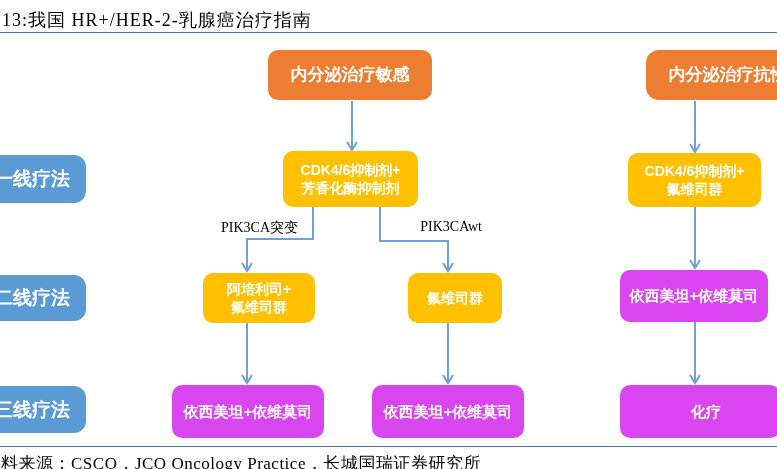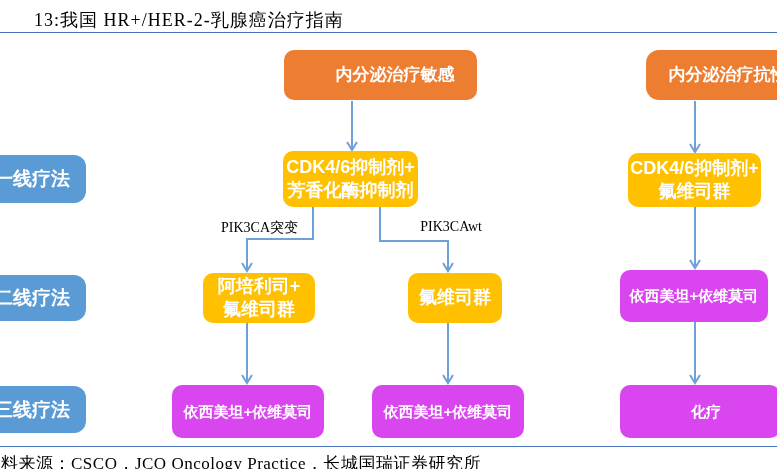--- a/index.html
+++ b/index.html
@@ -4,37 +4,37 @@
 <style>
   html,body { margin:0; padding:0; background:#ffffff; }
   .canvas {
     position:relative; width:777px; height:469px;
     background:#ffffff; overflow:hidden;
     font-family:"Liberation Sans", sans-serif;
   }
   .fig-title {
     position:absolute; left:2px; top:8px;
     font-family:"Liberation Serif", serif;
-    font-size:18px; color:#000; letter-spacing:1px; white-space:nowrap;margin-left:32px;
+    font-size:18px; color:#000; letter-spacing:1px; white-space:nowrap;
   }
   .rule { position:absolute; left:0; width:777px; height:0; border-top:1.5px solid #4a74ba; }
   .rule-top { top:32px; }
   .rule-bottom { top:446px; }
   .source-note {
     position:absolute; left:1px; top:452px;
     font-family:"Liberation Serif", serif;
     font-size:17px; color:#000; letter-spacing:0.5px; white-space:nowrap;
   }
   .node {
     position:absolute; display:flex; align-items:center; justify-content:center;
     text-align:center; color:#ffffff; font-weight:bold;
     border-radius:10px; white-space:pre-line; line-height:1.3;
   }
   .orange { background:#ED7D31; font-size:17px; }
-  .gold   { background:#FFC000; font-size:18px; }
+  .gold   { background:#FFC000; font-size:14px; }
   .blue   { background:#d946ef; font-size:15px; }
   .row-label {
     position:absolute; display:flex; align-items:center; justify-content:center;
     background:#5B9BD5; color:#fff; font-weight:bold; font-size:19px;
     border-radius:12px; text-align:center;
   }
   .edge-label {
     position:absolute; font-family:"Liberation Serif", serif;
     font-size:14px; color:#000; text-align:right; white-space:nowrap;
   }
@@ -80,21 +80,21 @@
   <div class="row-label" style="left:-22px; top:155px; width:108px; height:48px;">
     <span>一线疗法</span>
   </div>
   <div class="row-label" style="left:-22px; top:275px; width:108px; height:46px;">
     <span>二线疗法</span>
   </div>
   <div class="row-label" style="left:-22px; top:386px; width:108px; height:47px;">
     <span>三线疗法</span>
   </div>
 
-  <div class="node orange" style="left:284px; top:50px; width:164px; height:50px;padding-left:29px;">内分泌治疗敏感</div>
+  <div class="node orange" style="left:268px; top:50px; width:164px; height:50px;">内分泌治疗敏感</div>
   <div class="node orange" style="left:646px; top:50px; width:164px; height:50px;border-radius:13px;">内分泌治疗抗性</div>
 
   <div class="node gold" style="left:283px; top:151px; width:135px; height:56px;">CDK4/6抑制剂+
 芳香化酶抑制剂</div>
   <div class="node gold" style="left:628px; top:153px; width:133px; height:54px;">CDK4/6抑制剂+
 氟维司群</div>
 
   <div class="edge-label" style="left:218px; top:219px; width:80px;">PIK3CA突变</div>
   <div class="edge-label" style="left:412px; top:219px; width:70px;">PIK3CAwt</div>
 

